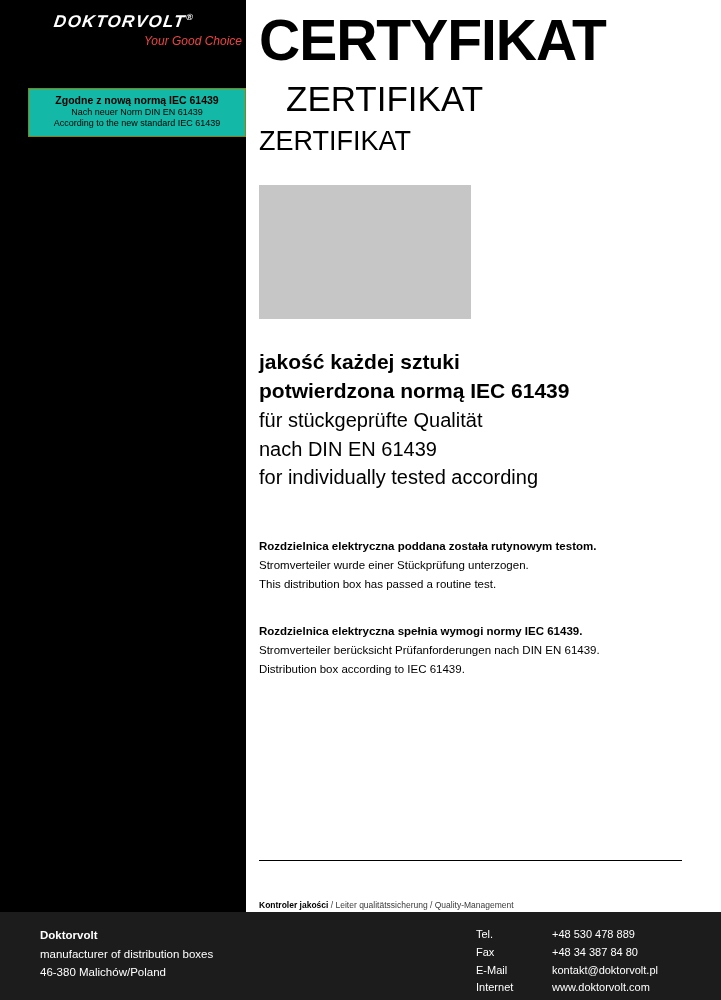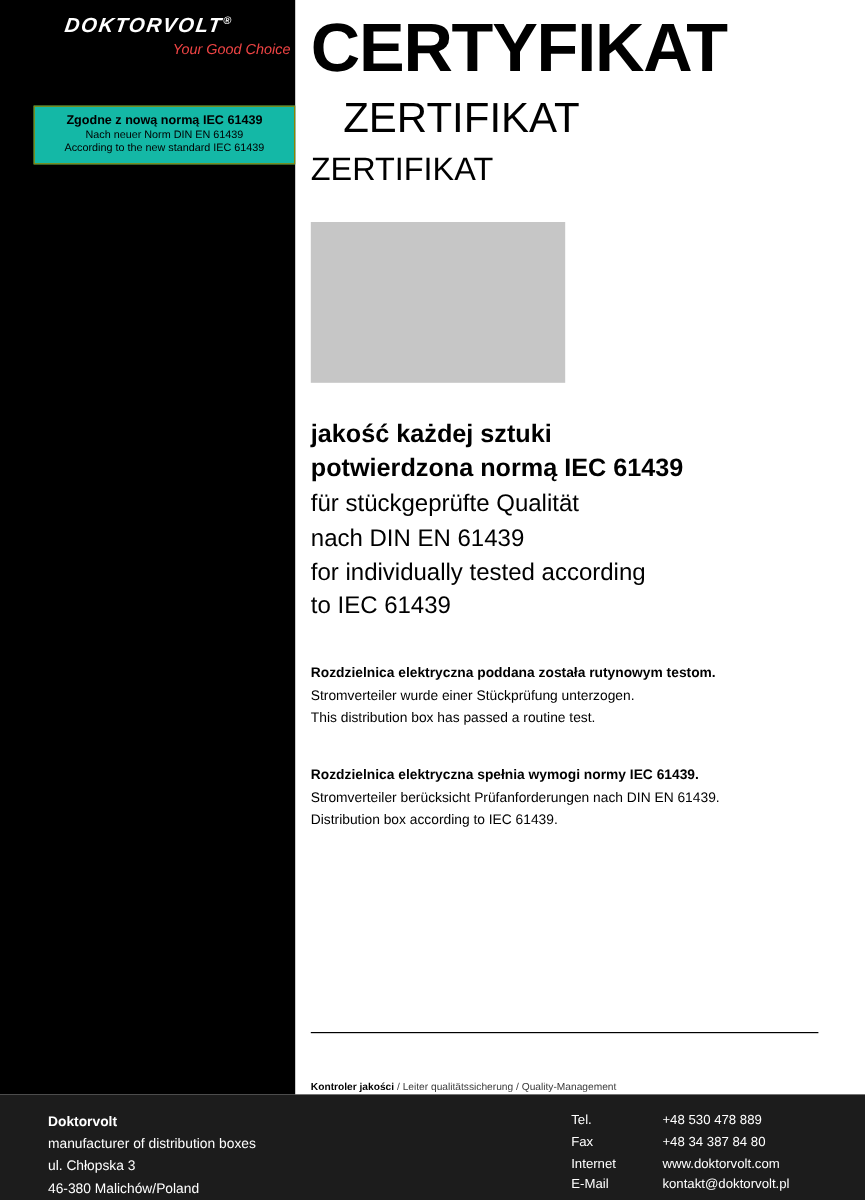--- a/index.html
+++ b/index.html
@@ -132,21 +132,21 @@
     font-weight: bold;
     line-height: 1.42;
   }
   .claim-reg {
     font-size: 20px;
     font-weight: 400;
     line-height: 1.42;
   }
 
   .para {
-    margin-top: 32px;
+    margin-top: 46px;
   }
   .para-2 {
     margin-top: 28px;
   }
   .para-bold {
     font-size: 11.5px;
     font-weight: bold;
     line-height: 1.65;
   }
   .para-line {
@@ -229,21 +229,20 @@
     <div class="title-sub2">ZERTIFIKAT</div>
 
     <div class="photo-placeholder"></div>
 
     <div class="claim">
       <div class="claim-bold">jakość każdej sztuki</div>
       <div class="claim-bold">potwierdzona normą IEC 61439</div>
       <div class="claim-reg">für stückgeprüfte Qualität</div>
       <div class="claim-reg">nach DIN EN 61439</div>
       <div class="claim-reg">for individually tested according</div>
-      <div class="claim-reg">to IEC 61439</div>
     </div>
 
     <div class="para">
       <div class="para-bold">Rozdzielnica elektryczna poddana została rutynowym testom.</div>
       <div class="para-line">Stromverteiler wurde einer Stückprüfung unterzogen.</div>
       <div class="para-line">This distribution box has passed a routine test.</div>
     </div>
 
     <div class="para para-2">
       <div class="para-bold">Rozdzielnica elektryczna spełnia wymogi normy IEC 61439.</div>
@@ -254,38 +253,37 @@
   </div>
 
   <div class="sign-rule"></div>
   <div class="sign-caption"><b>Kontroler jakości</b><span class="light"> / Leiter qualitätssicherung / Quality-Management</span></div>
 
   <div class="footer">
 
     <div class="footer-left">
       <div class="company">Doktorvolt</div>
       <div>manufacturer of distribution boxes</div>
-      <div>ul. Chłopska 3</div>
       <div>46-380 Malichów/Poland</div>
     </div>
 
     <div class="footer-right">
       <div class="fr-row">
         <div class="fr-label">Tel.</div>
         <div class="fr-value">+48 530 478 889</div>
       </div>
       <div class="fr-row">
         <div class="fr-label">Fax</div>
         <div class="fr-value">+48 34 387 84 80</div>
       </div>
       <div class="fr-row">
+        <div class="fr-label">E-Mail</div>
+        <div class="fr-value">kontakt@doktorvolt.pl</div>
+      </div>
+      <div class="fr-row">
         <div class="fr-label">Internet</div>
         <div class="fr-value">www.doktorvolt.com</div>
       </div>
-      <div class="fr-row">
-        <div class="fr-label">E-Mail</div>
-        <div class="fr-value">kontakt@doktorvolt.pl</div>
-      </div>
     </div>
 
   </div>
 
 </div>
 
 </body></html>

